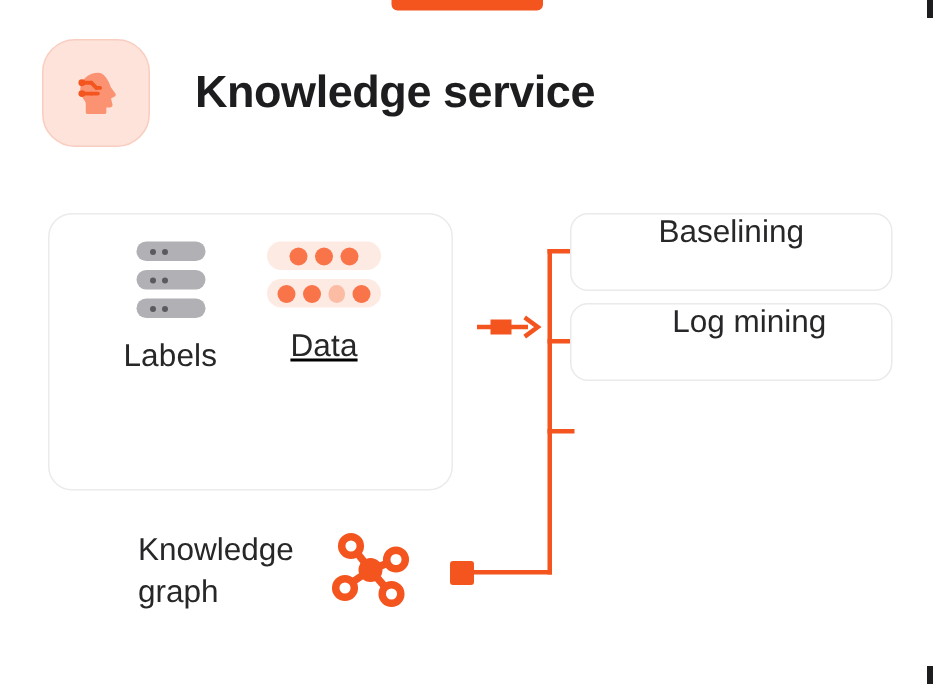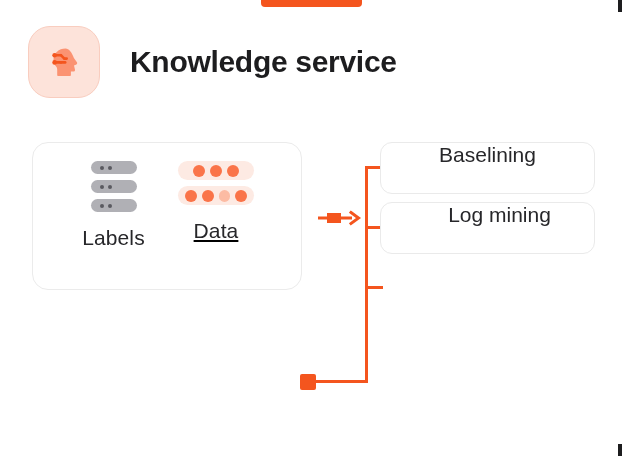--- a/index.html
+++ b/index.html
@@ -65,21 +65,21 @@
     letter-spacing: -0.3px;
     white-space: nowrap;
   }
 
   
   #source-card {
     position: absolute;
     left: 32px;
     top: 142px;
     width: 270px;
-    height: 148px;
+    height: 185px;
     background: #ffffff;
     border: 1.5px solid #ebebeb;
     border-radius: 16px;
     box-sizing: border-box;
   }
   .source-col {
     position: absolute;
     top: 18px;
     text-align: center;
   }
@@ -271,14 +271,33 @@
   <div class="wire" id="wire-bottom"></div>
   <div id="wire-endpoint"></div>
 
   <div class="capability-box" id="capability-box-0">
     <span>Baselining</span>
   </div>
   <div class="capability-box" id="capability-box-1">
     <span>Log mining</span>
   </div>
 
+  <div id="knowledge-graph-block">
+    <div id="knowledge-graph-label">Knowledge
+graph</div>
+    <div id="knowledge-graph-icon">
+      <svg width="58" height="52" viewBox="0 0 58 52" aria-hidden="true">
+        <g stroke="#f4551e" stroke-width="5" fill="none" stroke-linecap="round">
+          <line x1="29" y1="26" x2="18" y2="12"></line>
+          <line x1="29" y1="26" x2="44" y2="20"></line>
+          <line x1="29" y1="26" x2="14" y2="36"></line>
+          <line x1="29" y1="26" x2="41" y2="40"></line>
+        </g>
+        <circle cx="29" cy="26" r="8" fill="#f4551e"></circle>
+        <circle cx="16" cy="10" r="6.2" fill="#ffffff" stroke="#f4551e" stroke-width="5"></circle>
+        <circle cx="46" cy="19" r="6.2" fill="#ffffff" stroke="#f4551e" stroke-width="5"></circle>
+        <circle cx="12" cy="38" r="6.2" fill="#ffffff" stroke="#f4551e" stroke-width="5"></circle>
+        <circle cx="43" cy="42" r="6.2" fill="#ffffff" stroke="#f4551e" stroke-width="5"></circle>
+      </svg>
+    </div>
+  </div>
 
 </div>
 
 </body></html>

